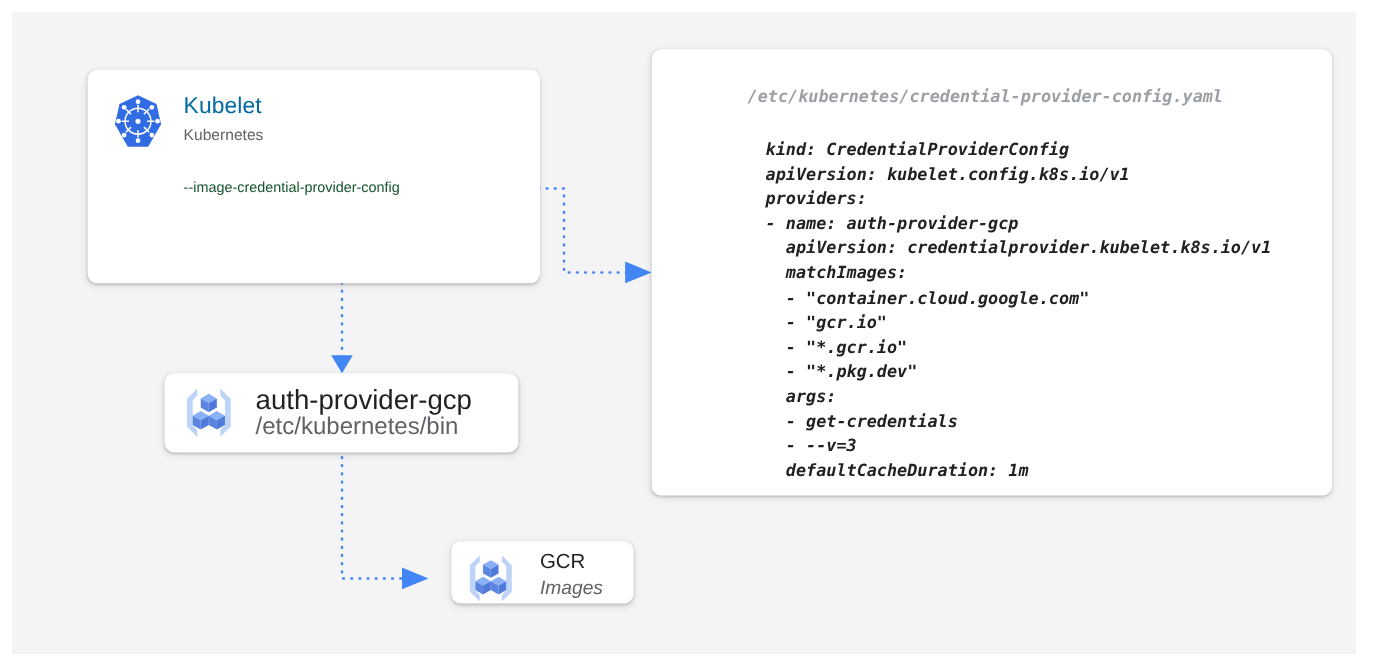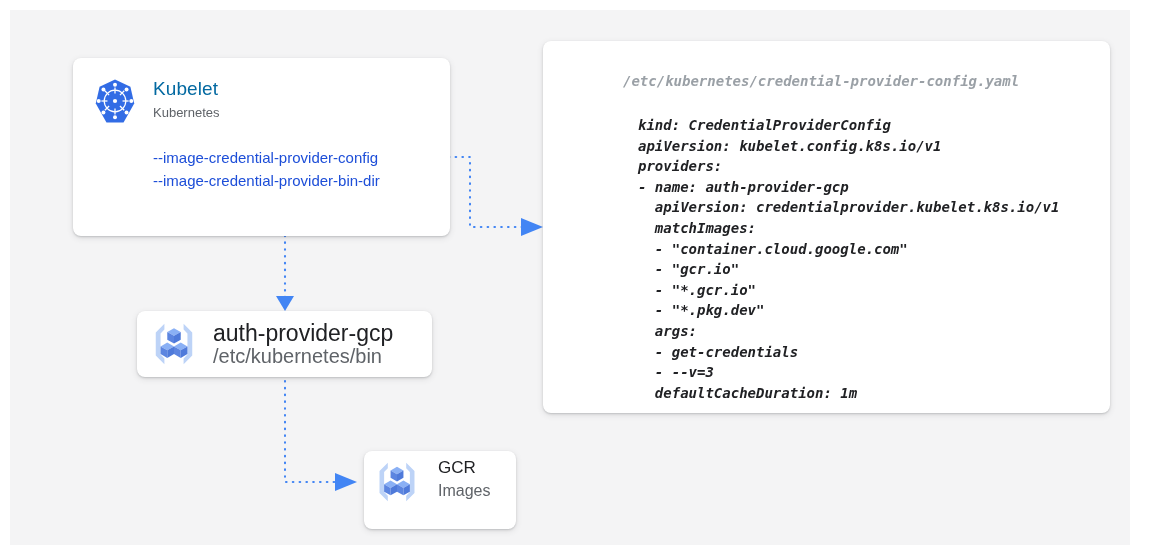--- a/index.html
+++ b/index.html
@@ -62,22 +62,22 @@
   #kubelet-subtitle {
     position: absolute;
     left: 80px;
     top: 47px;
     font-size: 13px;
     color: #5f6368;
   }
   .flag-line {
     position: absolute;
     left: 80px;
-    font-size: 15px;
-    color: #1d4ed8;
+    font-size: 12px;
+    color: #14532d;
     white-space: nowrap;
   }
   #flag-0 { top: 91px; }
   #flag-1 { top: 114px; }
 
   
   #auth-card {
     left: 137px;
     top: 311px;
     width: 295px;
@@ -100,24 +100,24 @@
   #auth-subtitle {
     position: absolute;
     left: 76px;
     top: 34px;
     font-size: 20px;
     color: #5f6368;
   }
 
   
   #gcr-card {
-    left: 364px;
+    left: 376px;
     top: 451px;
     width: 152px;
-    height: 78px;
+    height: 52px;
   }
   #gcr-icon {
     position: absolute;
     left: 10px;
     top: 8px;
     width: 46px;
     height: 46px;
   }
   #gcr-title {
     position: absolute;
@@ -125,20 +125,21 @@
     top: 7px;
     font-size: 17px;
     color: #202124;
   }
   #gcr-subtitle {
     position: absolute;
     left: 74px;
     top: 31px;
     font-size: 16px;
     color: #5f6368;
+    font-style: italic;
   }
 
   
   #yaml-panel {
     left: 543px;
     top: 41px;
     width: 567px;
     height: 372px;
   }
   #yaml-filename {
@@ -222,21 +223,20 @@
         <circle cx="85.4" cy="50" r="4.3"></circle>
         <circle cx="24.9" cy="24.9" r="4.3"></circle>
         <circle cx="75.1" cy="75.1" r="4.3"></circle>
         <circle cx="75.1" cy="24.9" r="4.3"></circle>
         <circle cx="24.9" cy="75.1" r="4.3"></circle>
       </g>
     </svg>
     <div id="kubelet-title">Kubelet</div>
     <div id="kubelet-subtitle">Kubernetes</div>
     <div class="flag-line" id="flag-0">--image-credential-provider-config</div>
-    <div class="flag-line" id="flag-1">--image-credential-provider-bin-dir</div>
   </div>
 
   <div class="card" id="auth-card">
     <svg id="auth-icon" viewBox="0 0 100 100">
 
       <path d="M30 8 L12 26 L12 74 L30 92 L30 80 L22 72 L22 28 L30 20 Z" fill="#bdd3f7"></path>
 
       <path d="M70 8 L88 26 L88 74 L70 92 L70 80 L78 72 L78 28 L70 20 Z" fill="#bdd3f7"></path>
 
       <g>

